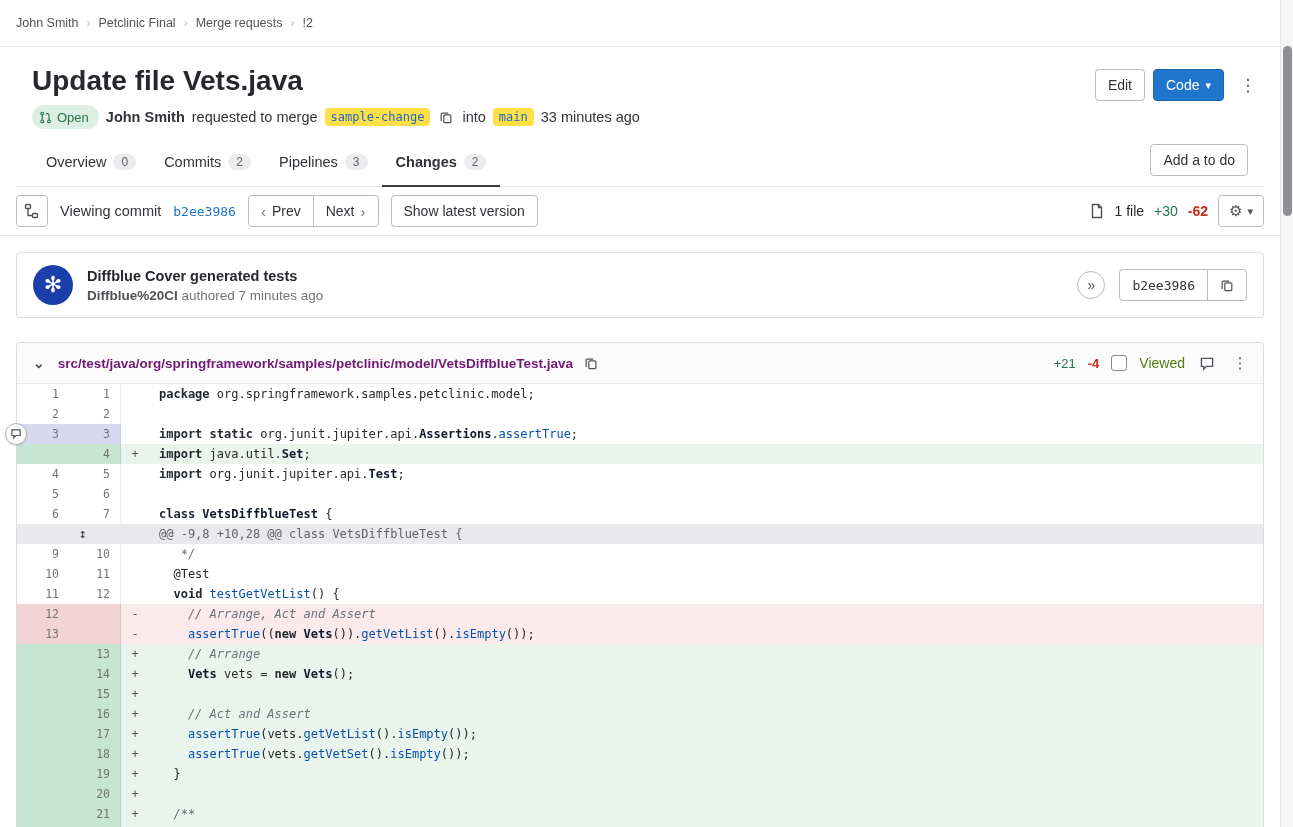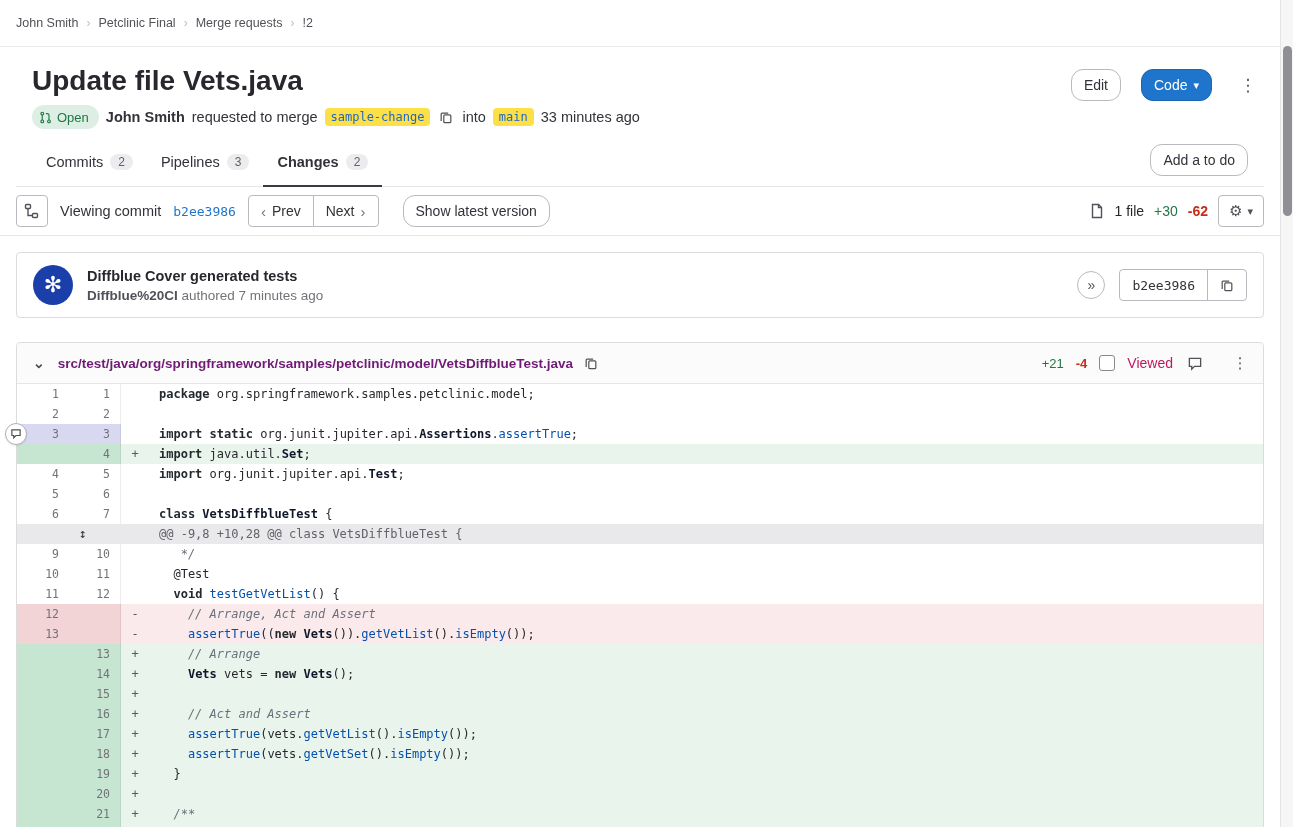--- a/index.html
+++ b/index.html
@@ -17,22 +17,22 @@
   .crumb { cursor:pointer; }
   .crumb-sep { color:#bfbfc3; font-size:12px; }
 
   
   .mr-header { padding:14px 16px 0; }
   .title-row { display:flex; align-items:flex-start; padding-left:16px; }
   .mr-title { flex:1; margin:4px 0 8px; font-size:28px; font-weight:700; color:#28272d; }
   .header-actions { display:flex; align-items:center; gap:8px; margin-top:8px; }
   .btn { display:inline-flex; align-items:center; justify-content:center; gap:6px;
     height:32px; padding:0 12px; background:#fff; border:1px solid #b9b9c0;
-    border-radius:12px; font-size:14px; color:#333238; cursor:pointer;
-    font-family:"Liberation Sans", sans-serif;margin-left:12px; }
+    border-radius:4px; font-size:14px; color:#333238; cursor:pointer;
+    font-family:"Liberation Sans", sans-serif; }
   .btn-primary { background:#1f75cb; border-color:#1a65b1; color:#fff; }
   .icon-only { width:32px; padding:0; border:none; background:transparent; font-size:17px; color:#535158; }
   .caret { font-size:11px; line-height:1; }
 
   .meta-row { display:flex; align-items:center; gap:7px; padding-left:16px; font-size:14.5px; color:#333238; flex-wrap:nowrap; }
   .badge-open { display:inline-flex; align-items:center; gap:5px; height:24px; padding:0 10px 0 7px;
     background:#dcEAe1; background:#ddeee4; color:#217645; border-radius:12px; font-size:13px; font-weight:500; }
   .bold { font-weight:700; }
   .branch-label { font-family:"DejaVu Sans Mono", monospace; font-size:12px; color:#2268c0;
     background:#fde047; border-radius:4px; padding:2px 6px; cursor:pointer; }
@@ -82,21 +82,21 @@
   .sha-box { font-family:"DejaVu Sans Mono", monospace; font-size:13px; color:#333238; }
 
   
   .diff-card { margin:24px 16px 0; border:1px solid #dcdcde; border-radius:4px 4px 0 0; }
   .file-header { display:flex; align-items:center; gap:9px; padding:0 12px; height:41px;
     background:#fbfbfc; border-bottom:1px solid #e6e6ea; border-radius:4px 4px 0 0; }
   .file-chevron { color:#535158; font-size:14px; font-weight:700; cursor:pointer; padding:0 4px; }
   .file-path { font-weight:700; font-size:13.5px; color:#701a75; cursor:pointer; }
   .file-right { margin-left:auto; display:flex; align-items:center; gap:12px; }
   .checkbox { width:16px; height:16px; border:1px solid #89888d; border-radius:3px; background:#fff; cursor:pointer; }
-  .viewed-label { font-size:14px; color:#be185d; }
+  .viewed-label { font-size:14px; color:#4d7c0f; }
 
   
   .diff-body { font-family:"DejaVu Sans Mono", monospace; font-size:12px; }
   .drow { display:flex; height:20px; line-height:20px; position:relative; }
   .gut { width:52px; flex:none; text-align:right; padding-right:10px; color:#737278;
     font-size:11.5px; cursor:pointer; }
   .gut.new { border-right:1px solid rgba(0,0,0,0.07); }
   .sign { width:28px; flex:none; text-align:center; color:#57575c; }
   .code { flex:1; white-space:pre; color:#28272d; padding-left:10px; overflow:hidden; }
 
@@ -174,20 +174,24 @@
           <path d="M10.5 3.5h-7a1 1 0 0 0-1 1v8" fill="none" stroke="#535158" stroke-width="1.4"></path>
         </svg>
       </button>
       <span>into</span>
       <span class="branch-label">main</span>
       <span>33 minutes ago</span>
     </div>
 
     <div class="tabs-row">
       <div class="tab">
+        <span>Overview</span>
+        <span class="count">0</span>
+      </div>
+      <div class="tab">
         <span>Commits</span>
         <span class="count">2</span>
       </div>
       <div class="tab">
         <span>Pipelines</span>
         <span class="count">3</span>
       </div>
       <div class="tab active">
         <span>Changes</span>
         <span class="count">2</span>

